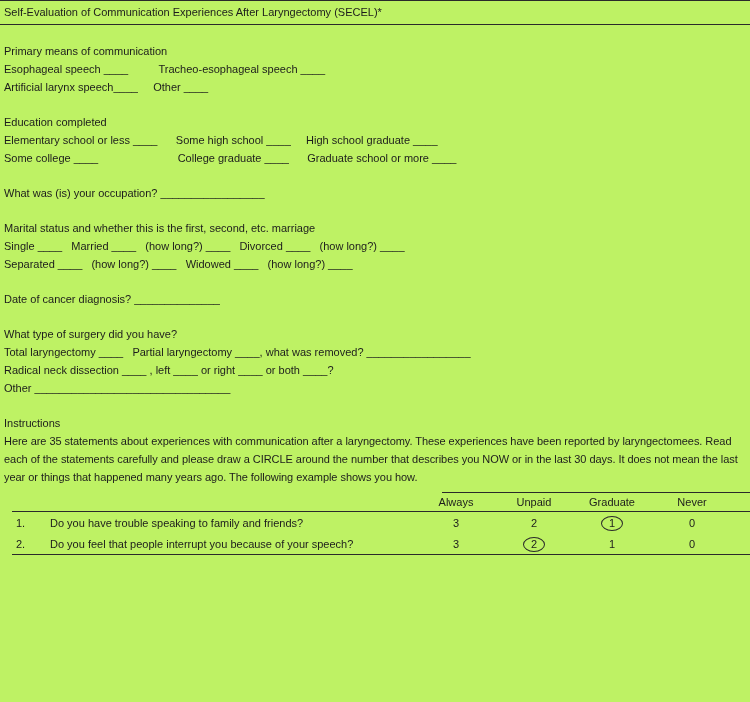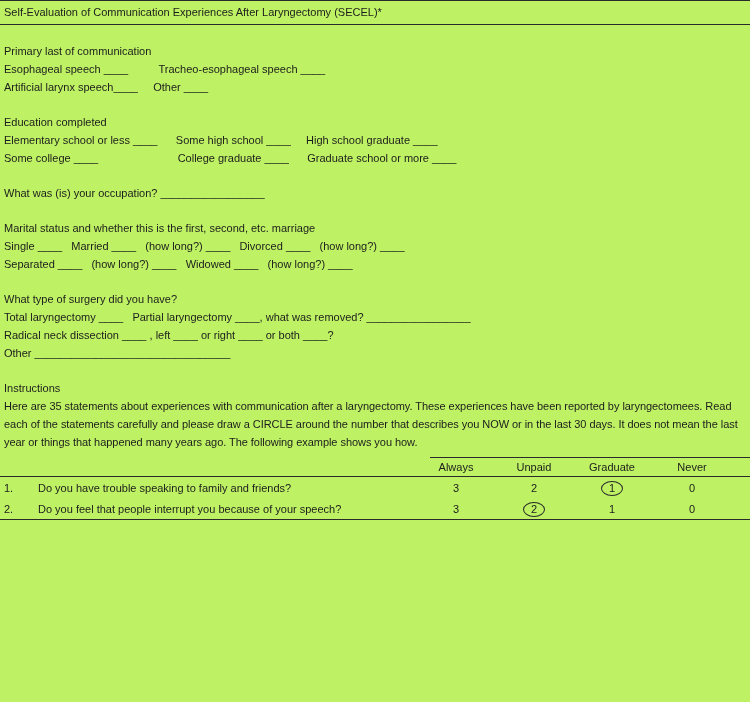--- a/index.html
+++ b/index.html
@@ -11,21 +11,21 @@
     overflow:hidden; position:relative;
   }
   .hrule { border-top:1px solid #2a2a2a; width:100%; }
   .title-row { padding:2px 4px 3px 4px; }
   .doc-body { padding:17px 4px 0 4px; }
   .section { margin-bottom:17px; }
   .section.instructions { margin-bottom:6px; }
   .heading, .line { white-space:pre-wrap; }
   .para { white-space:normal; letter-spacing:-0.05px; }
   
-  .example-table { width:100%; }
+  .example-table { width:100%;padding-left:12px; }
   .partial-rule { border-top:1px solid #2a2a2a; margin-left:430px; }
   .trow {
     display:grid;
     grid-template-columns:1fr 80px 76px 80px 80px 14px;
     align-items:center;
     padding:0 4px;
   }
   .trow.header-row { height:18px; }
   .trow.body-row { height:21px; }
   .score-head, .score-cell { text-align:center; }
@@ -46,21 +46,21 @@
   <div class="hrule"></div>
   <div class="title-row">
     <div class="heading">Self-Evaluation of Communication Experiences After Laryngectomy (SECEL)*</div>
   </div>
   <div class="hrule"></div>
 
   <div class="doc-body">
 
 
     <div class="section">
-      <div class="heading">Primary last of communication</div>
+      <div class="heading">Primary means of communication</div>
       <div class="line">Esophageal speech ____          Tracheo-esophageal speech ____</div>
       <div class="line">Artificial larynx speech____     Other ____</div>
     </div>
 
     <div class="section">
       <div class="heading">Education completed</div>
       <div class="line">Elementary school or less ____      Some high school ____     High school graduate ____</div>
       <div class="line">Some college ____                          College graduate ____      Graduate school or more ____</div>
     </div>
 
@@ -68,20 +68,23 @@
     <div class="section">
       <div class="line">What was (is) your occupation? _________________</div>
     </div>
 
     <div class="section">
       <div class="heading">Marital status and whether this is the first, second, etc. marriage</div>
       <div class="line">Single ____   Married ____   (how long?) ____   Divorced ____   (how long?) ____</div>
       <div class="line">Separated ____   (how long?) ____   Widowed ____   (how long?) ____</div>
     </div>
 
+    <div class="section">
+      <div class="line">Date of cancer diagnosis? ______________</div>
+    </div>
 
     <div class="section">
       <div class="heading">What type of surgery did you have?</div>
       <div class="line">Total laryngectomy ____   Partial laryngectomy ____, what was removed? _________________</div>
       <div class="line">Radical neck dissection ____ , left ____ or right ____ or both ____?</div>
       <div class="line">Other ________________________________</div>
     </div>
 
     <div class="section instructions">
       <div class="heading">Instructions</div>

